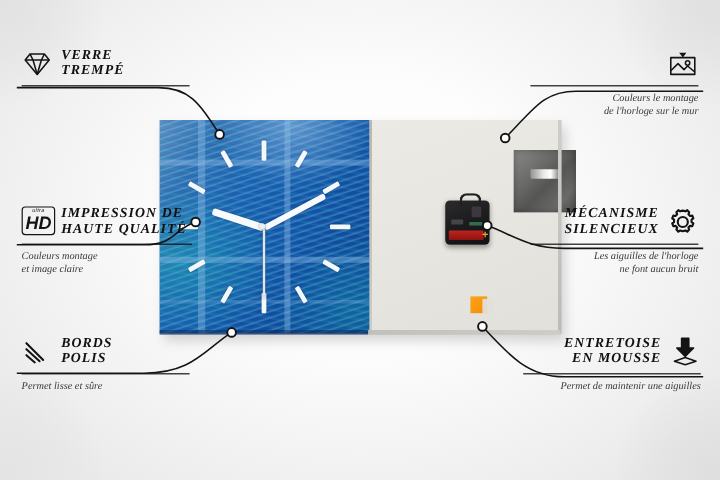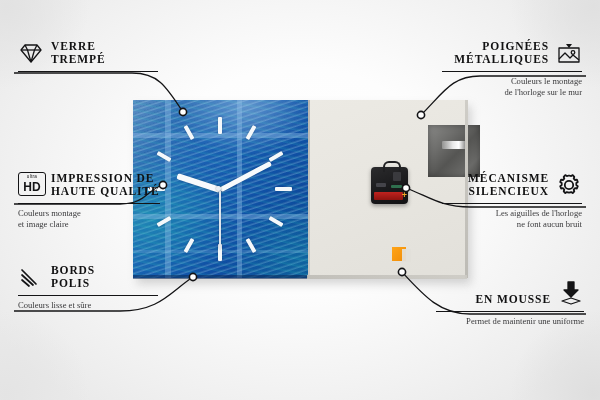--- a/index.html
+++ b/index.html
@@ -213,20 +213,21 @@
   
   #connectors {
     position: absolute;
     left: 0; top: 0;
     width: 600px; height: 400px;
     pointer-events: none;
   }
   .feature {
     position: absolute;
     width: 178px;
+    font-style: italic;
   }
   .feature.left  { text-align: left; }
   .feature.right { text-align: right; }
   .f-head {
     display: flex;
     align-items: center;
     gap: 7px;
     min-height: 30px;
   }
   .feature.left  .f-head { justify-content: flex-start; }
@@ -264,21 +265,21 @@
     border: 1.4px solid #141416;
     border-radius: 3px;
     display: flex;
     flex-direction: column;
     align-items: center;
     justify-content: center;
     line-height: 1;
     font-family: "Liberation Sans", sans-serif;
   }
   .hd-ultra { font-size: 4.6px; letter-spacing: .3px; color:#141416; margin-bottom: 1px; }
-  .hd-main  { font-size: 12px; font-weight: bold; color:#141416; }
+  .hd-main  { font-size: 15px; font-weight: bold; color:#141416; }
 </style>
 </head>
 <body>
 
 <div id="canvas">
 
   <div class="corner-shade cs-tl"></div>
   <div class="corner-shade cs-tr"></div>
   <div class="corner-shade cs-bl"></div>
   <div class="corner-shade cs-br"></div>
@@ -384,48 +385,44 @@
         <span>HAUTE QUALITÉ</span>
       </span>
     </div>
     <div class="f-rule"></div>
     <div class="f-sub">
       <span>Couleurs montage</span><br>
       <span>et image claire</span>
     </div>
   </div>
 
-  <div class="feature left" style="left:18px; top:262px; width:140px;">
+  <div class="feature left" style="left:18px; top:278px; width:140px;">
     <div class="f-head">
       <span class="f-icon">
         <svg viewBox="0 0 26 26">
             <g stroke="currentColor" stroke-width="1.7" stroke-linecap="round">
           <path d="M4 6 L18 20"></path>
               <path d="M4 11 L15 21"></path>
               <path d="M4 16 L11 22"></path>
         </g>
           </svg>
       </span>
       <span class="f-title">
         <span>BORDS</span><br>
         <span>POLIS</span>
       </span>
     </div>
     <div class="f-rule"></div>
     <div class="f-sub">
-      <span>Couleurs lisse et sûre</span>
+      <span>Permet lisse et sûre</span>
     </div>
   </div>
 
   <div class="feature right" style="left:442px; top:38px; width:140px;">
     <div class="f-head">
-      <span class="f-title">
-        <span>POIGNÉES</span><br>
-        <span>MÉTALLIQUES</span>
-      </span>
       <span class="f-icon">
         <svg viewBox="0 0 26 26">
             <g fill="none" stroke="currentColor" stroke-width="1.3" stroke-linejoin="round">
           <rect x="3" y="8" width="20" height="14"></rect>
           <path d="M3 19 L9 13 L14 18 L17 15 L23 20"></path>
           <circle cx="17" cy="12.5" r="1.8"></circle>
           <path d="M13 8 L10 4 L16 4 Z" fill="currentColor" stroke="none"></path>
         </g>
           </svg>
       </span>
@@ -455,31 +452,31 @@
     <div class="f-rule"></div>
     <div class="f-sub">
       <span>Les aiguilles de l'horloge</span><br>
       <span>ne font aucun bruit</span>
     </div>
   </div>
 
   <div class="feature right" style="left:436px; top:278px; width:148px;">
     <div class="f-head">
       <span class="f-title">
-        <br>
+        <span>ENTRETOISE</span><br>
         <span>EN MOUSSE</span>
       </span>
       <span class="f-icon">
         <svg viewBox="0 0 26 26">
             <g fill="none" stroke="currentColor" stroke-width="1.3" stroke-linejoin="round">
           <path d="M10 2 L16 2 L16 10 L20 10 L13 17 L6 10 L10 10 Z" fill="currentColor"></path>
           <path d="M13 18 L22 21 L13 24 L4 21 Z"></path>
         </g>
           </svg>
       </span>
     </div>
     <div class="f-rule"></div>
     <div class="f-sub">
-      <span>Permet de maintenir une uniforme</span><br>
+      <span>Permet de maintenir une aiguilles</span><br>
     </div>
   </div>
 
 </div>
 
 </body></html>

